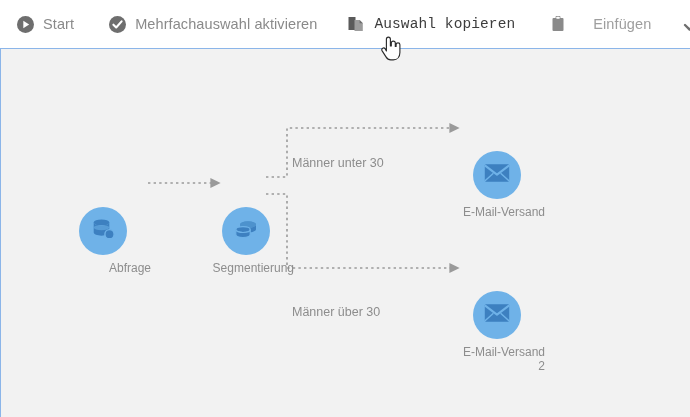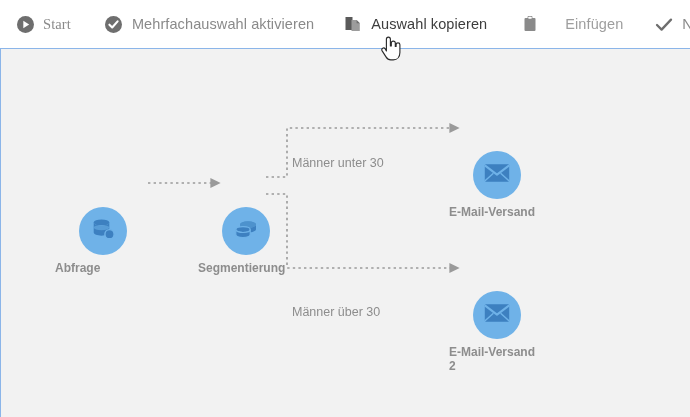--- a/index.html
+++ b/index.html
@@ -42,25 +42,25 @@
     height: 18px;
     flex: 0 0 18px;
   }
   .tb-item .tb-label {
     font-size: 14.5px;
     letter-spacing: 0.1px;
     margin-left: 9px;
     color: #8a8a8a;
   }
   .tb-item.state-normal .tb-label { color: #8a8a8a; }
-  .tb-item.state-hover  .tb-label { color: #3d3d3d; }
+  .tb-item.state-hover  .tb-label { color: #3d3d3d; font-family: Liberation Mono, monospace; }
   .tb-item.state-dim    .tb-label { color: #9e9e9e; }
 
   
-  #tb-start      { margin-left: 16px; font-family: Liberation Serif, serif; }
+  #tb-start      { margin-left: 16px; }
   #tb-multi      { margin-left: 34px; }
   #tb-copy       { margin-left: 30px; }
   #tb-paste      { margin-left: 34px; gap: 17px; }
   #tb-normal     { margin-left: 32px; }
 
   
   .canvas {
     position: absolute;
     left: 0;
     top: 48px;
@@ -77,22 +77,21 @@
     left: 0;
     top: 0;
     width: 690px;
     height: 369px;
   }
 
   
   .node {
     position: absolute;
     width: 96px;
-    text-align: left;
-    font-weight: bold;
+    text-align: right;
   }
   .node .bubble {
     width: 48px;
     height: 48px;
     border-radius: 50%;
     background: #6fb2e8;
     margin: 0 auto;
     display: flex;
     align-items: center;
     justify-content: center;

